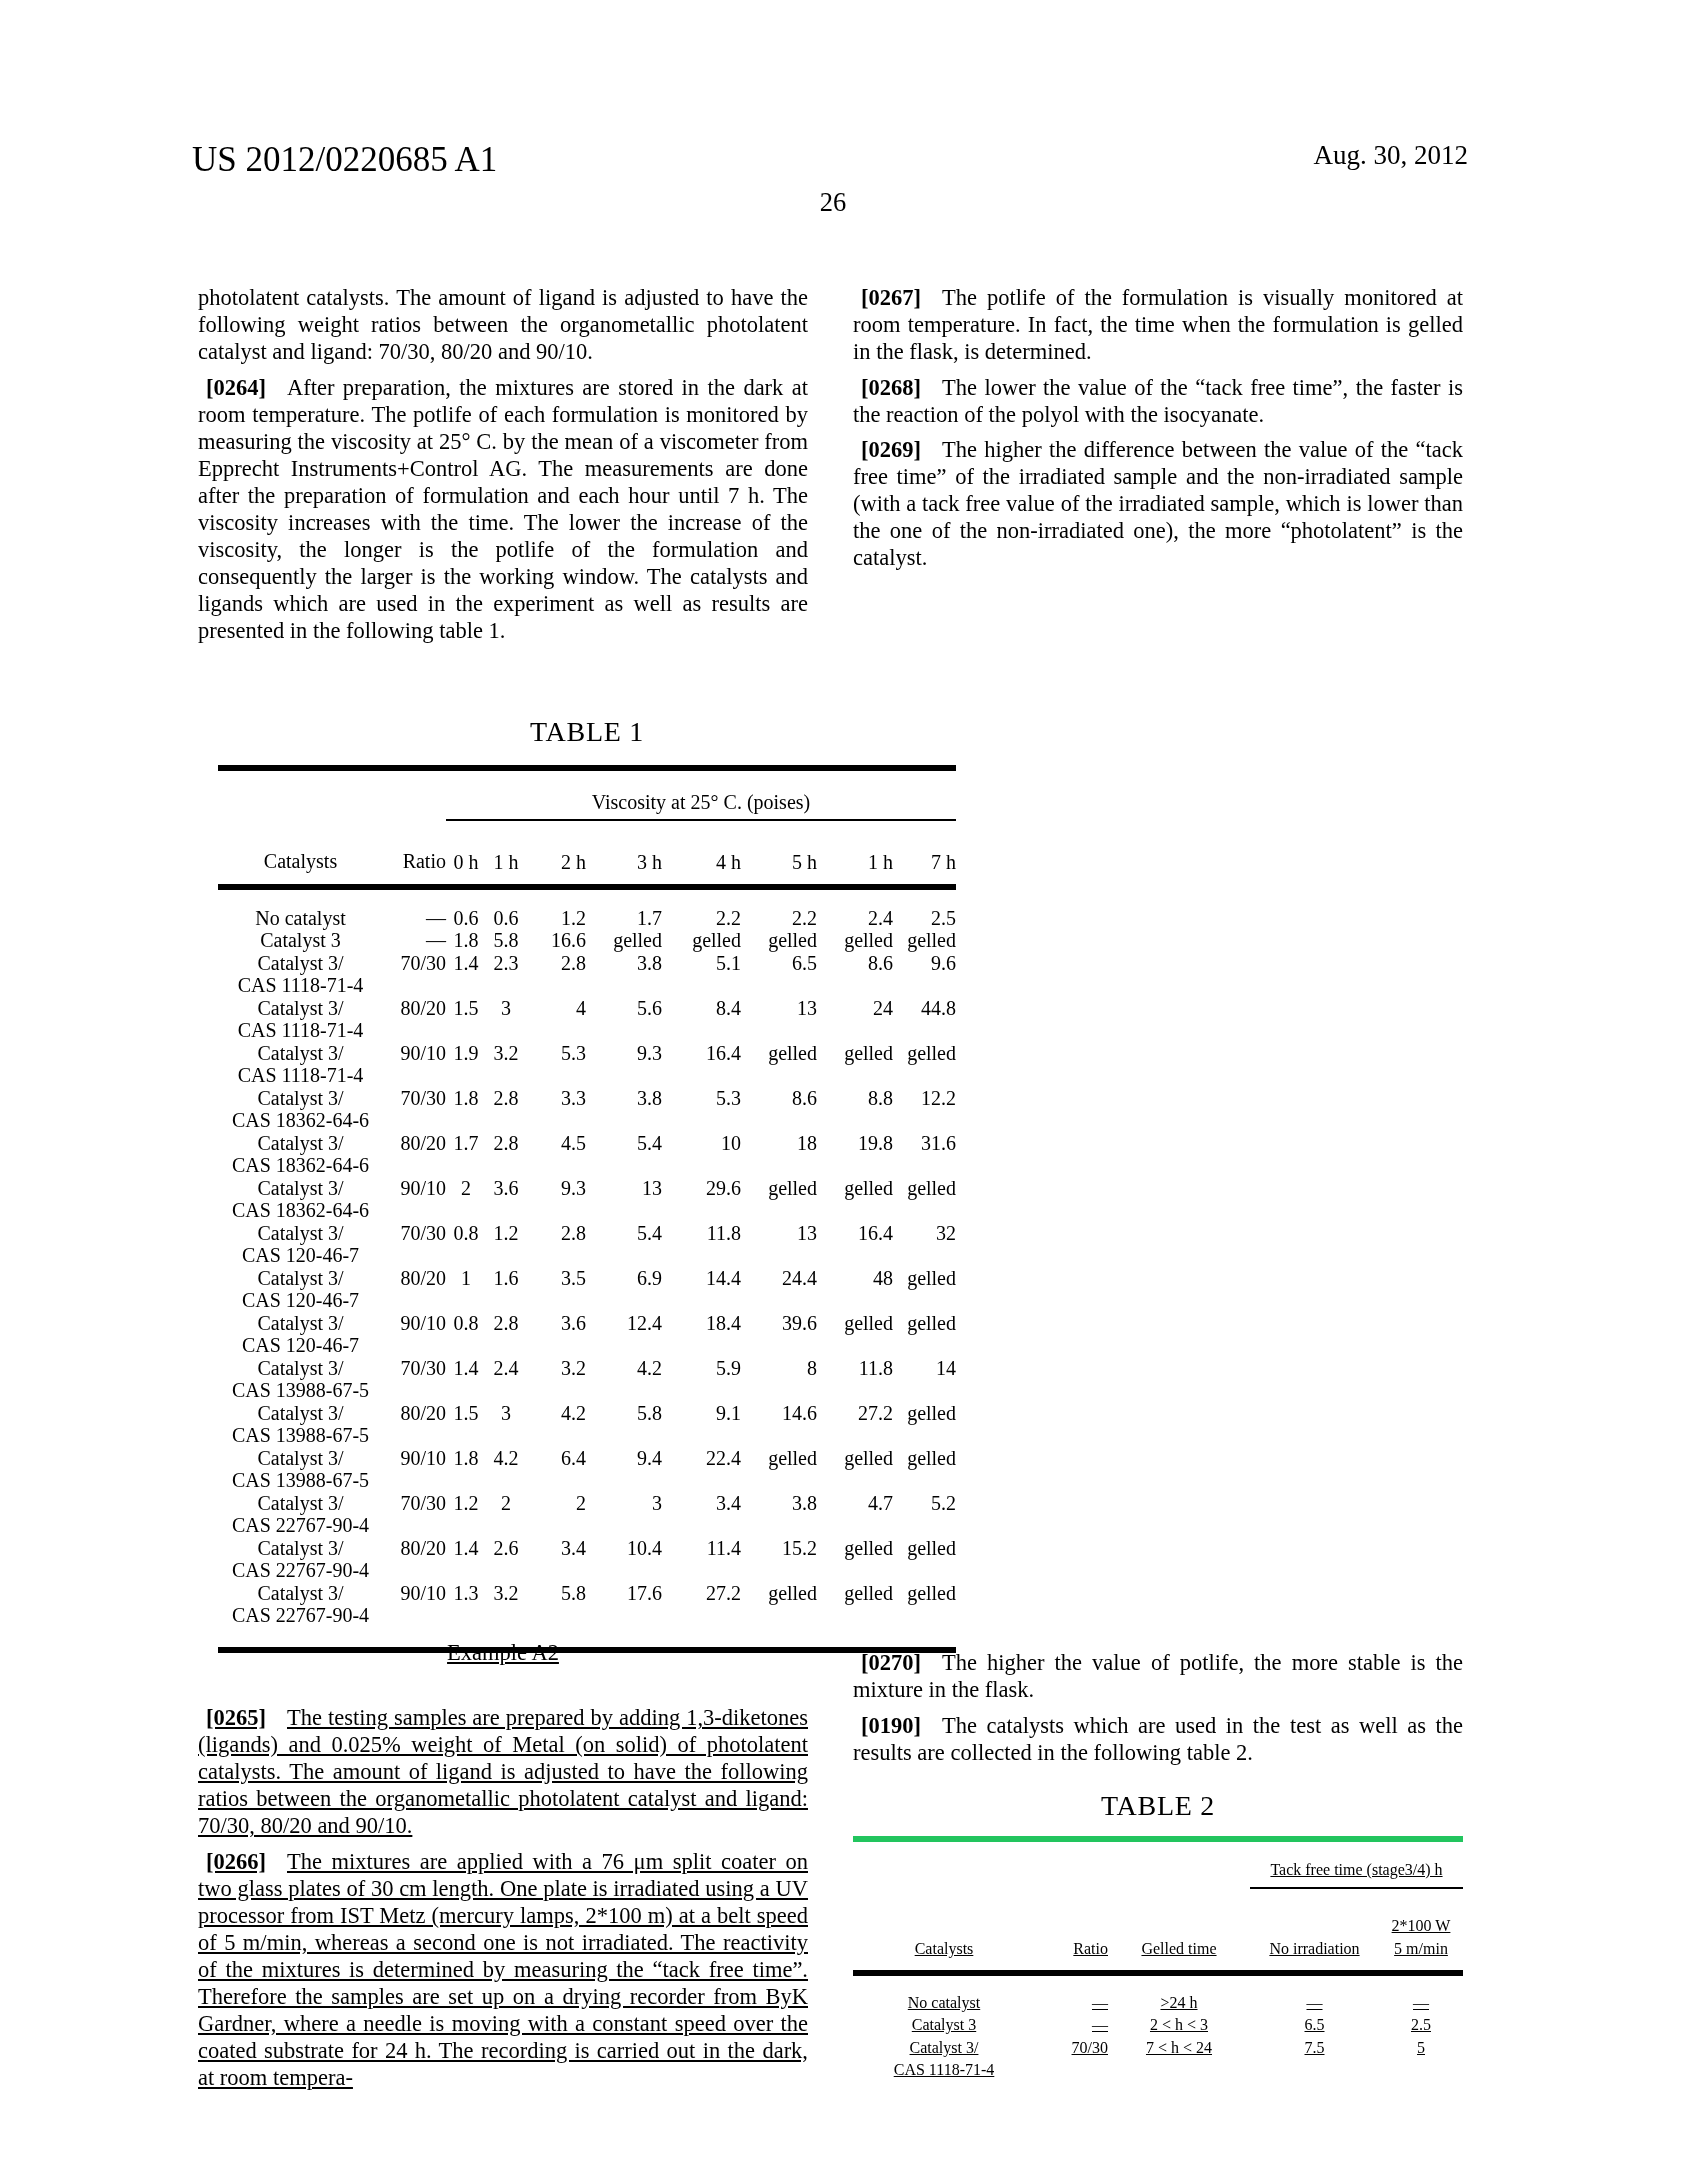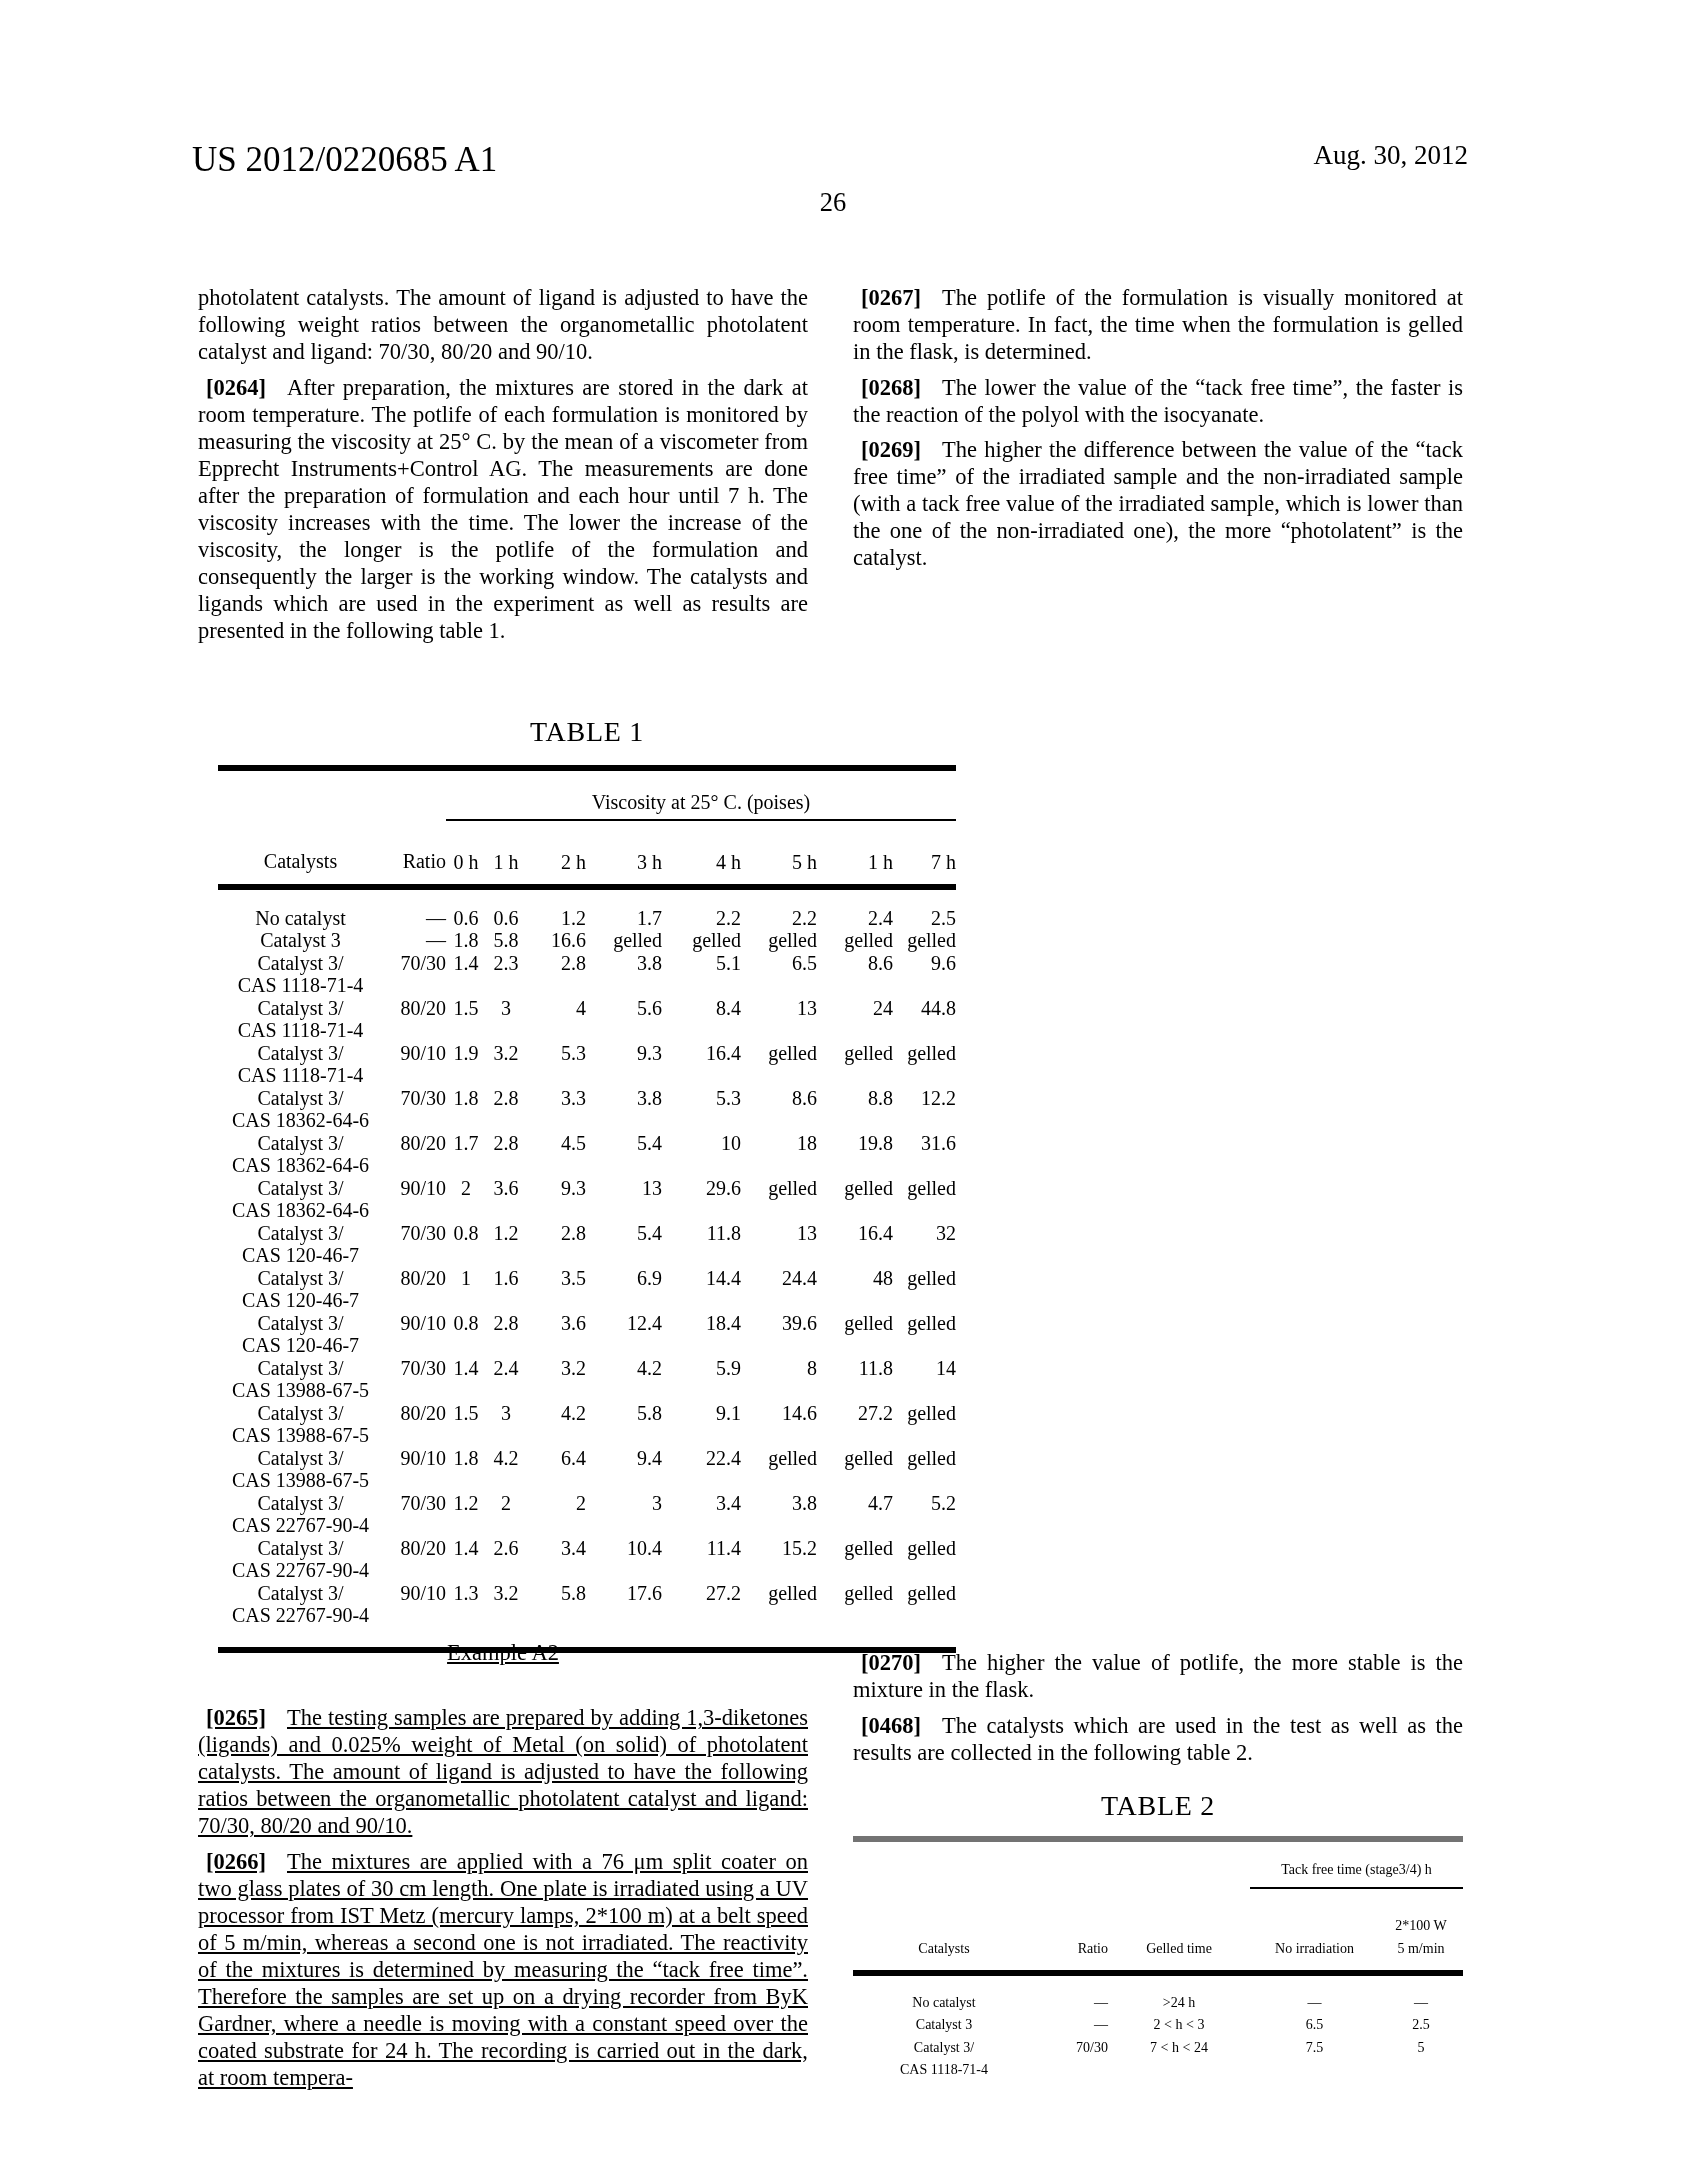--- a/index.html
+++ b/index.html
@@ -27,21 +27,21 @@
   #table1-wrap{position:absolute;left:218px;top:716px;width:738px;}
   table.t1{width:100%;border-collapse:collapse;font-size:20px;line-height:22.5px;
     border-top:6px solid #000;border-bottom:6px solid #000;}
   .t1 th{font-weight:normal;}
   .t1 .span-head{text-align:center;padding:20px 0 5.3px 0;border-bottom:2px solid #000;}
   .t1 tr.colhead th{padding:30px 0 10.6px 0;border-bottom:6px solid #000;}
   .t1 td{padding:0;vertical-align:top;}
   .t1 tbody tr:first-child td{padding-top:17px;}
   .t1 tbody tr:last-child td{padding-bottom:20px;}
 
-  table.t2{width:100%;border-collapse:collapse;font-size:14px;line-height:22.5px;border-top:6px solid #737373;}
+  table.t2{width:100%;border-collapse:collapse;font-size:16px;line-height:22.5px;border-top:6px solid #22c55e;text-decoration:underline;}
   .t2 th{font-weight:normal;}
   .t2 .span-head2{text-align:center;padding:17px 0 5.3px 0;border-bottom:2px solid #000;}
   .t2 tr.colhead th{padding:26.5px 0 9.3px 0;border-bottom:6px solid #000;vertical-align:bottom;}
   .t2 td{padding:0;vertical-align:top;}
   .t2 tbody tr:first-child td{padding-top:16px;}
   #table2-wrap{margin-top:26.5px;}
 
   .cl{text-align:center;}
   .cr{text-align:right;}
   .cc{text-align:center;}
@@ -651,21 +651,21 @@
 </div>
 
 <div class="col" id="col-left-bottom">
   <div class="example-head">Example A2</div>
   <p class="para"><span class="ptag">[0265]</span><span>The testing samples are prepared by adding 1,3-diketones (ligands) and 0.025% weight of Metal (on solid) of photolatent catalysts. The amount of ligand is adjusted to have the following ratios between the organometallic photolatent catalyst and ligand: 70/30, 80/20 and 90/10.</span></p>
   <p class="para"><span class="ptag">[0266]</span><span>The mixtures are applied with a 76 μm split coater on two glass plates of 30 cm length. One plate is irradiated using a UV processor from IST Metz (mercury lamps, 2*100 m) at a belt speed of 5 m/min, whereas a second one is not irradiated. The reactivity of the mixtures is determined by measuring the “tack free time”. Therefore the samples are set up on a drying recorder from ByK Gardner, where a needle is moving with a constant speed over the coated substrate for 24 h. The recording is carried out in the dark, at room tempera-</span></p>
 </div>
 
 <div class="col" id="col-right-bottom">
   <p class="para"><span class="ptag">[0270]</span><span>The higher the value of potlife, the more stable is the mixture in the flask.</span></p>
-  <p class="para"><span class="ptag">[0468]</span><span>The catalysts which are used in the test as well as the results are collected in the following table 2.</span></p>
+  <p class="para"><span class="ptag">[0190]</span><span>The catalysts which are used in the test as well as the results are collected in the following table 2.</span></p>
 
   <div id="table2-wrap">
     <div class="tbl-title">TABLE 2</div>
     <table class="t2">
       <thead>
         <tr>
           <th colspan="3"></th>
           <th colspan="2" class="span-head2">Tack free time (stage3/4) h</th>
         </tr>
         <tr class="colhead">

